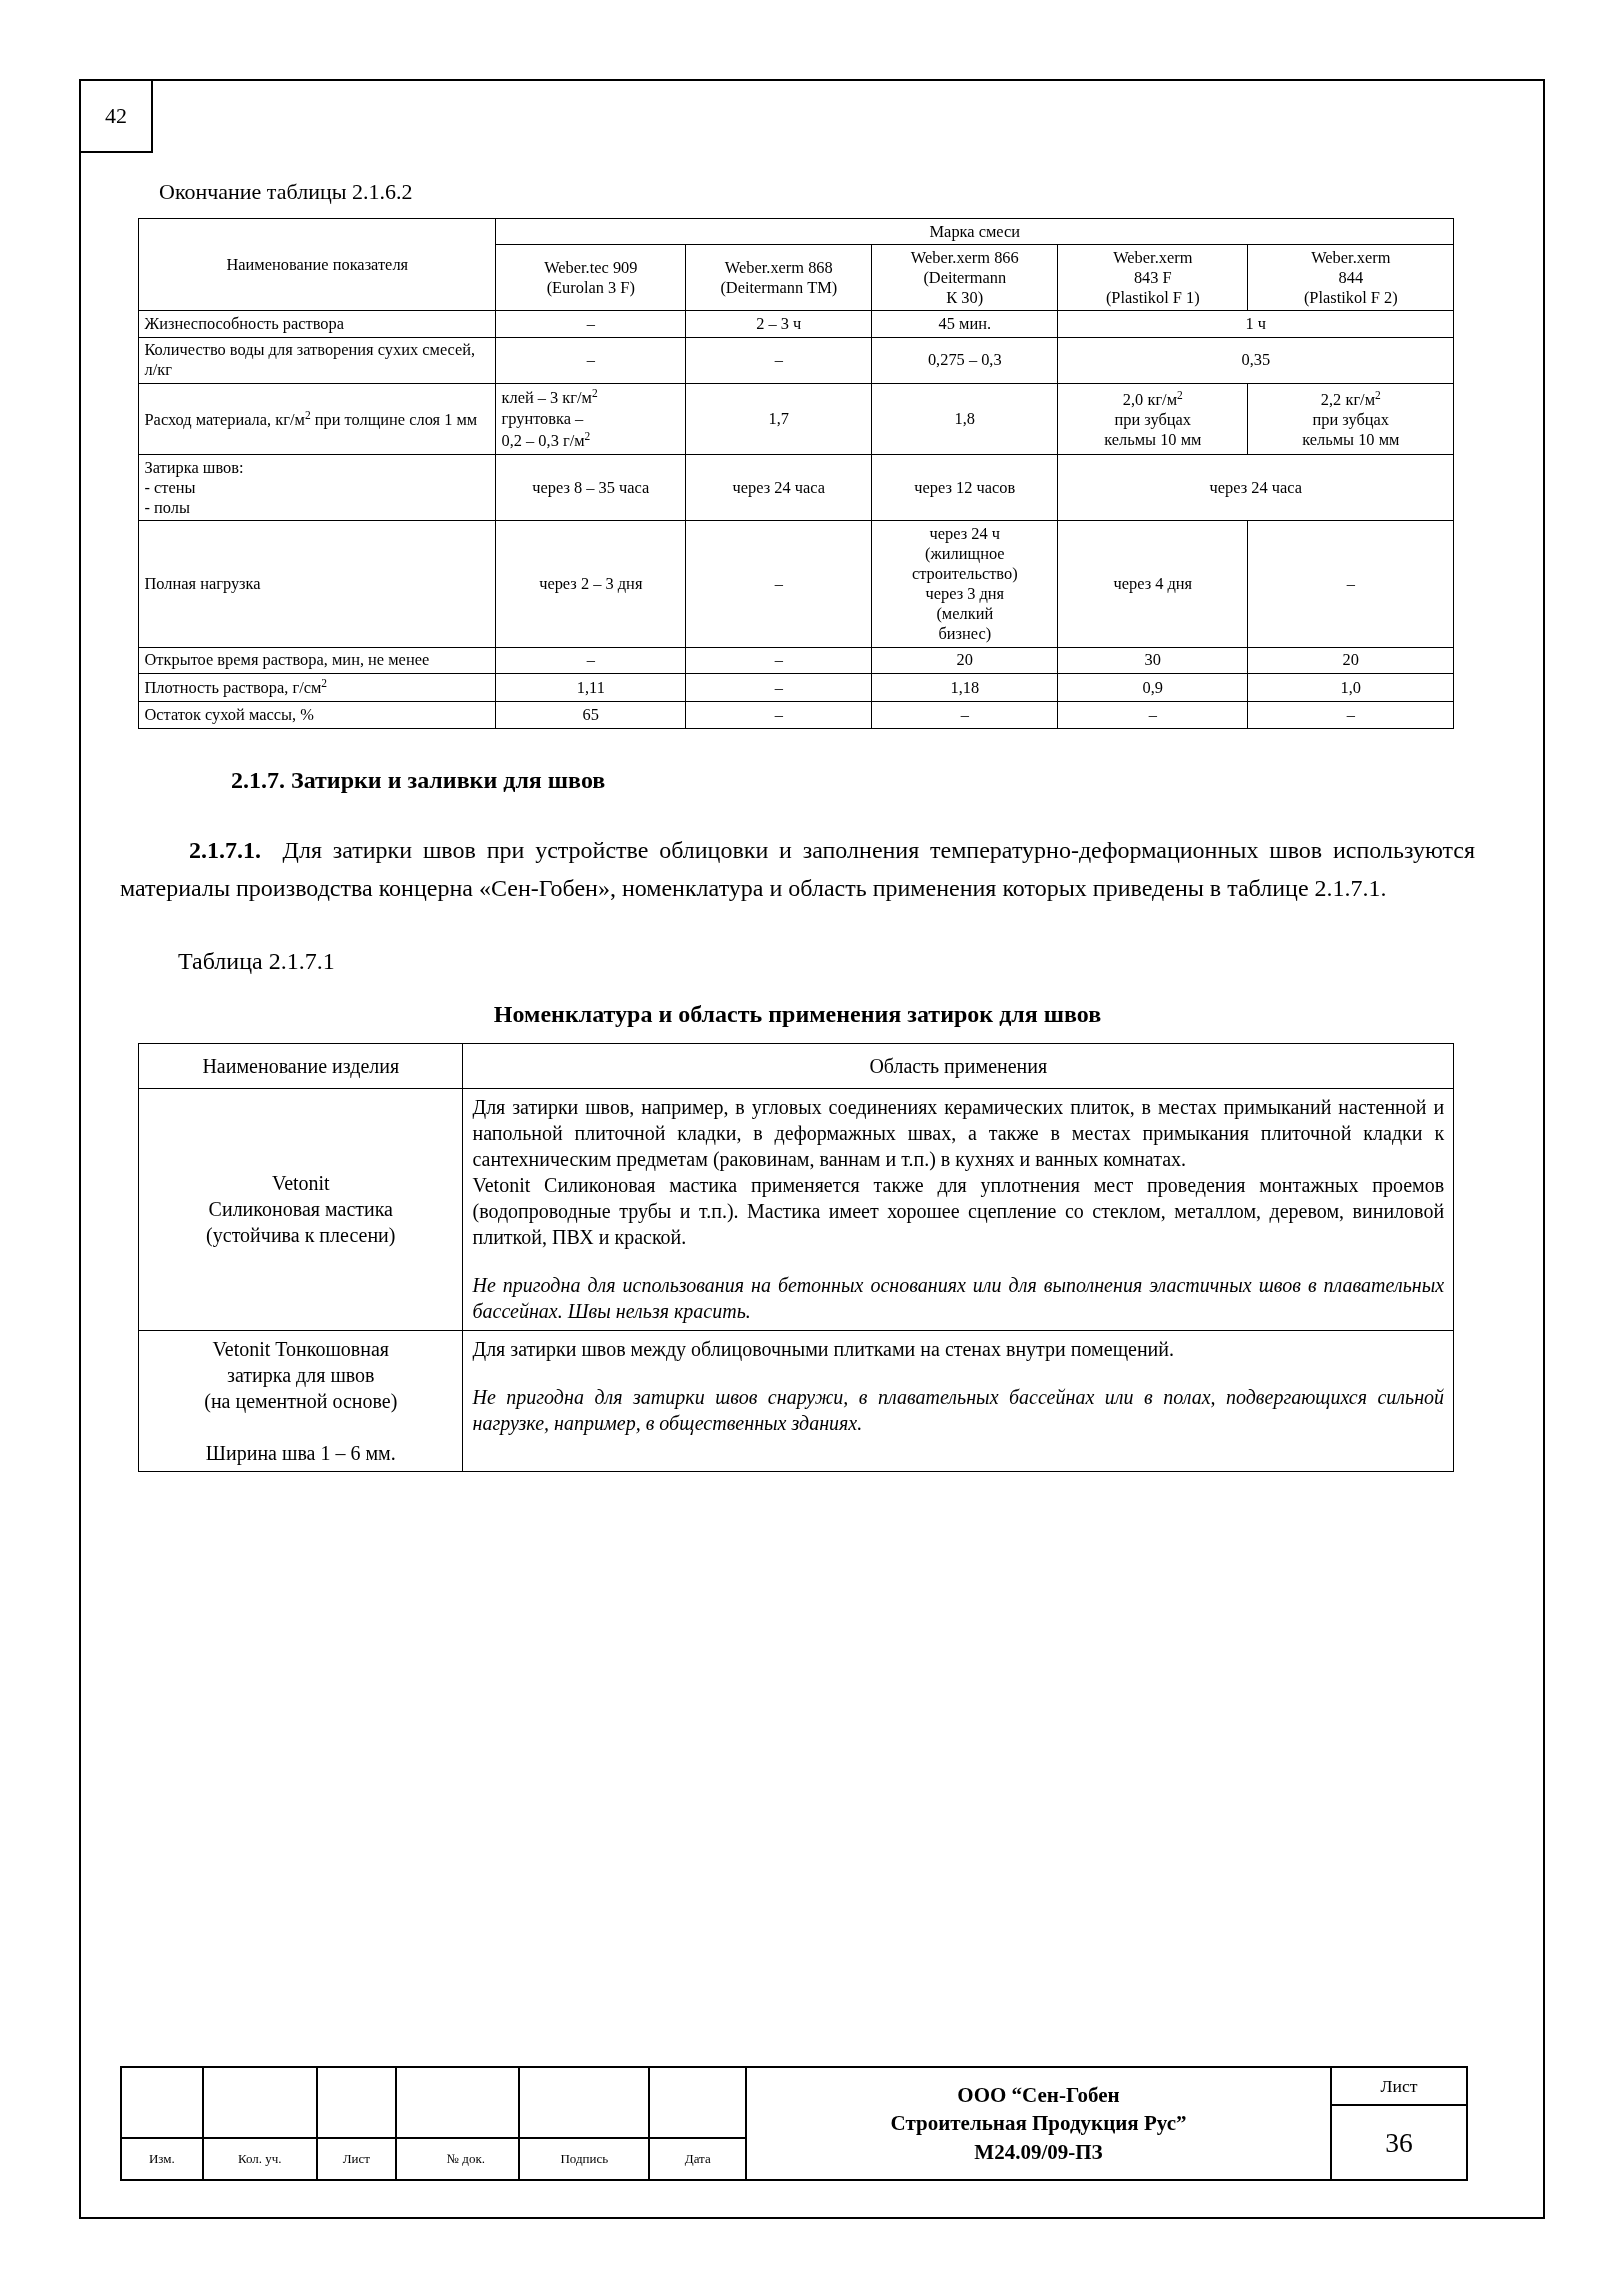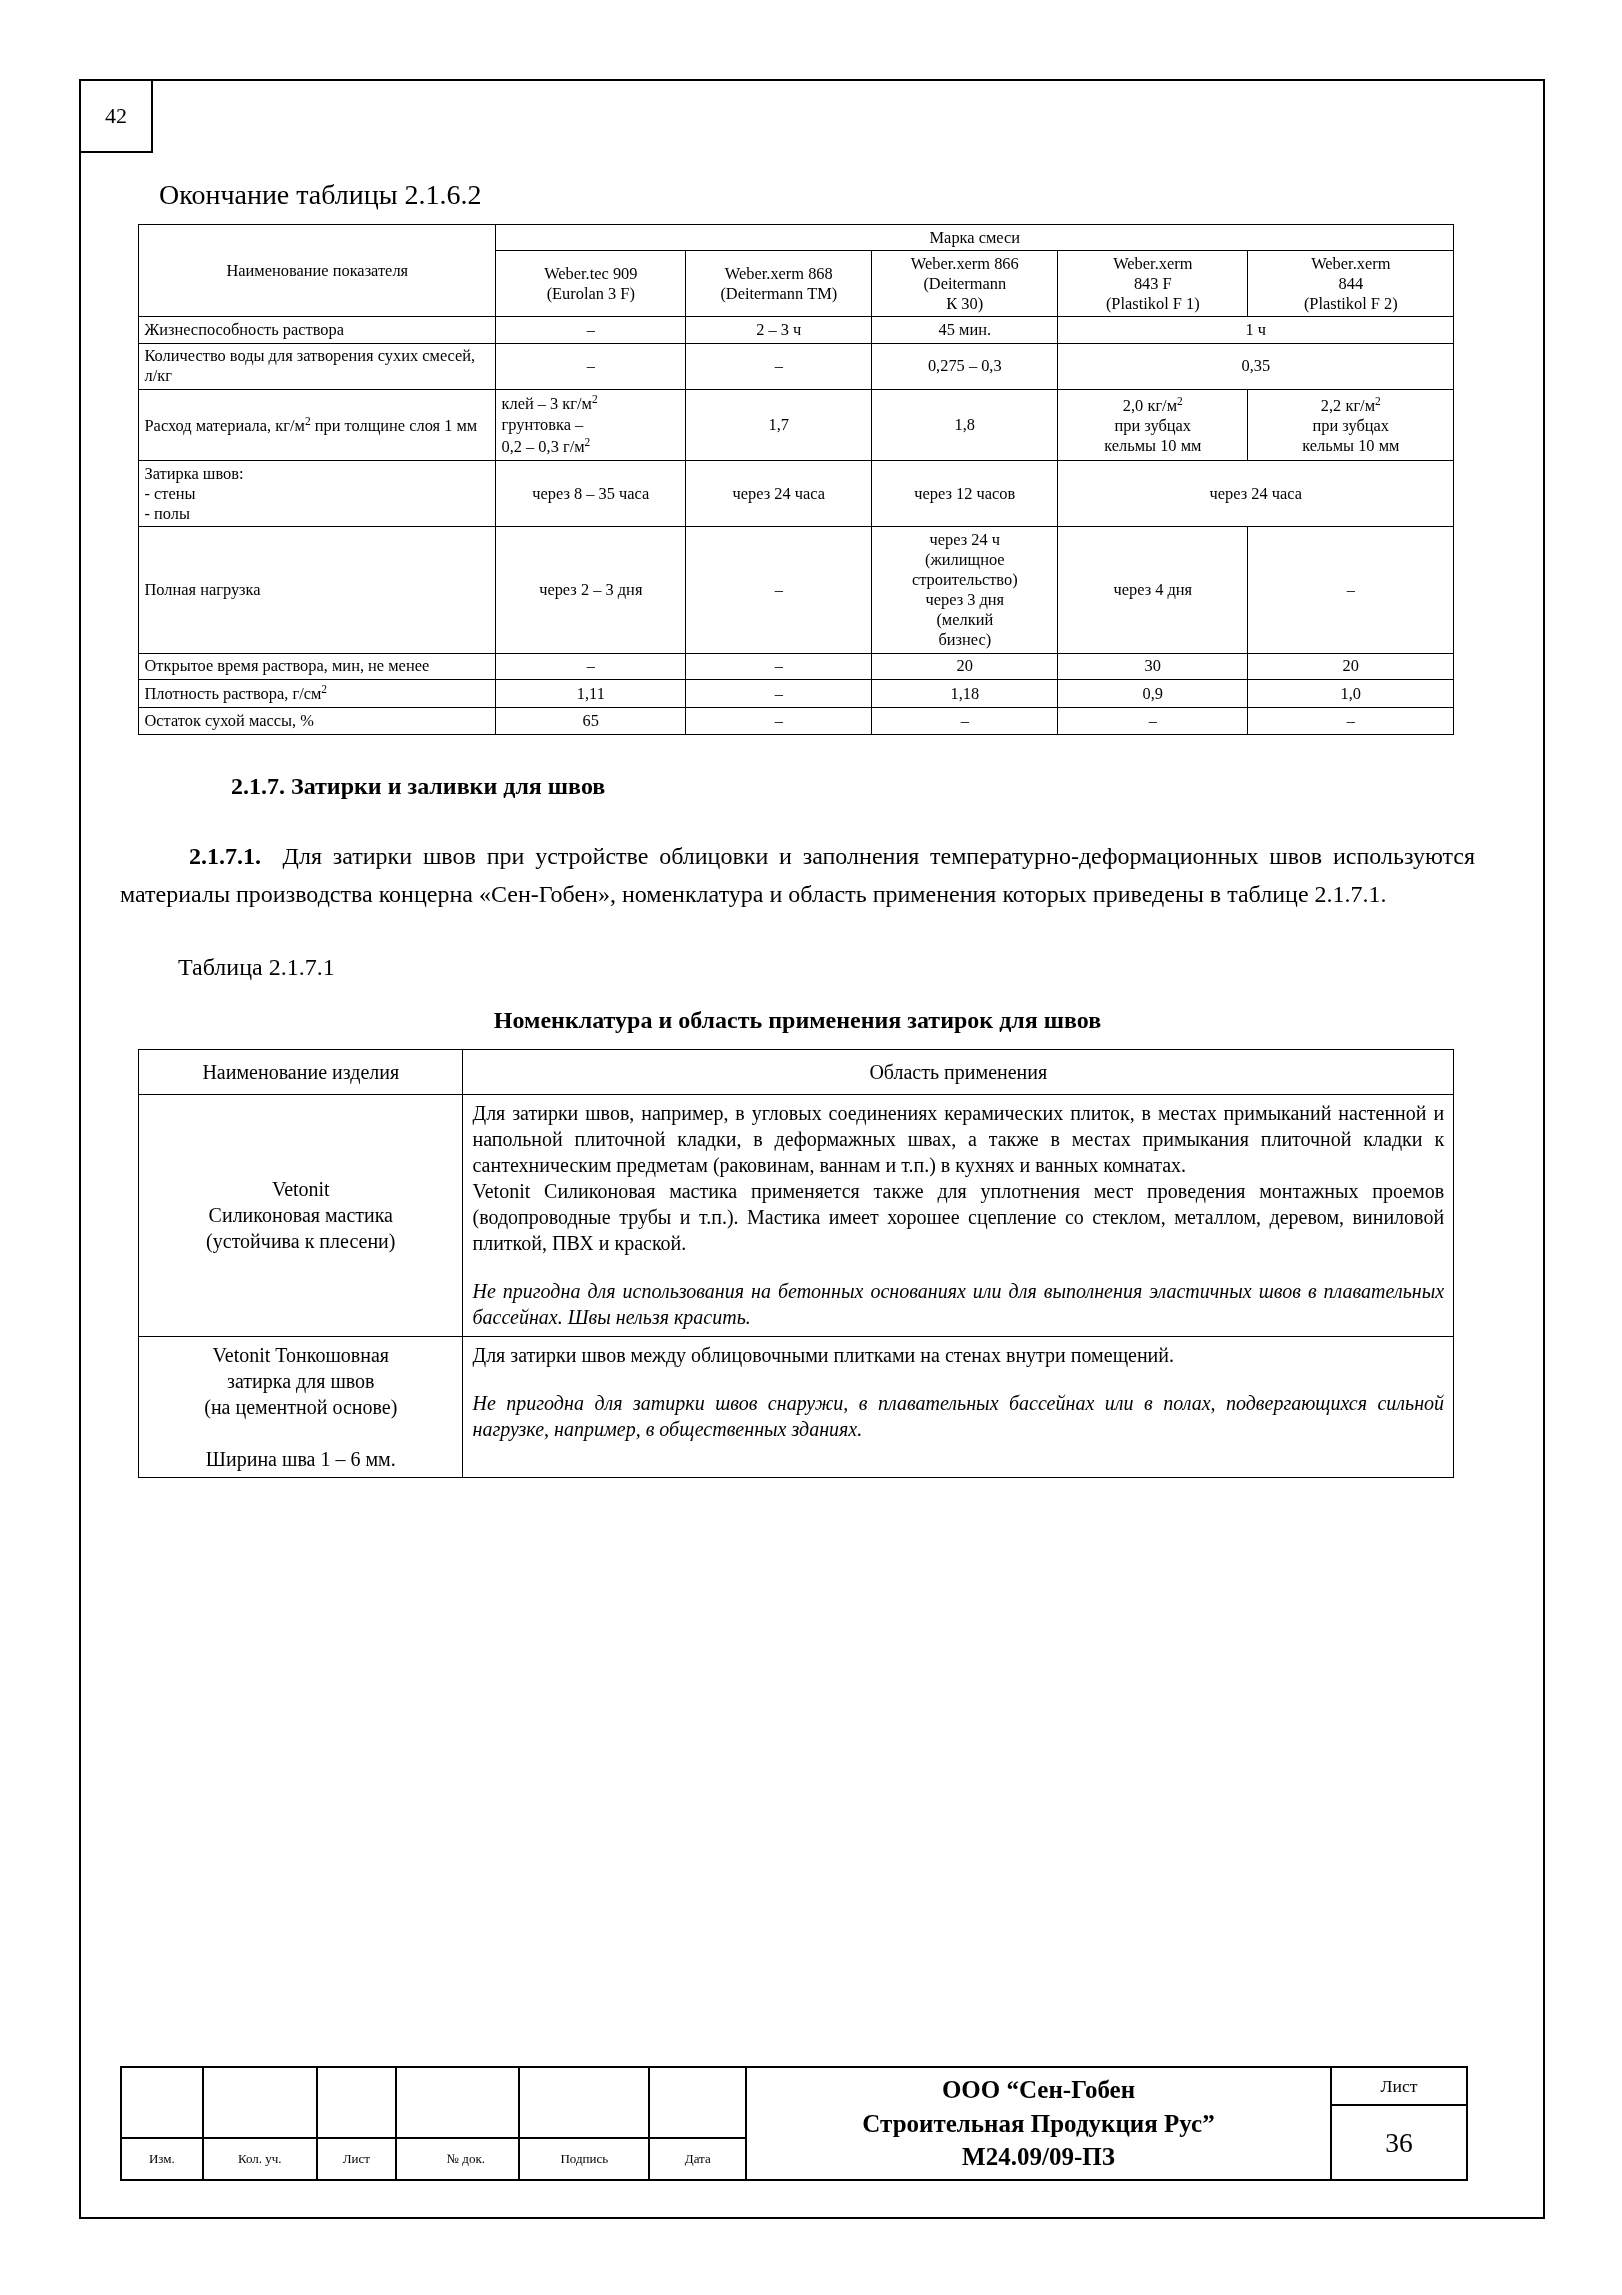--- a/index.html
+++ b/index.html
@@ -25,21 +25,21 @@
     box-sizing:border-box;
     display:flex; align-items:center; justify-content:center;
     font-size:22px;
   }
   .content {
     position:absolute;
     left:39px; top:98px;
     width:1355px;
   }
   .caption-line {
-    font-size:28px;
+    font-size:22px;
     margin-left:39px;
     margin-bottom:13px;
   }
   table.t {
     border-collapse:collapse;
     width:1315px;
     margin-left:18.3px;
     table-layout:fixed;
   }
   table.t td, table.t th {
@@ -132,21 +132,21 @@
   .w2 { width:115px; }
   .w3 { width:79px; }
   .w4 { width:124px;padding-left:17px; }
   .w5 { width:131px; }
   .w6 { width:95px; }
   .stamp .center {
     flex:1;
     display:flex; align-items:center; justify-content:center;
     text-align:center;
     font-weight:bold;
-    font-size:25px;
+    font-size:21px;
     line-height:1.35;
     border-right:2px solid #000;
     box-sizing:border-box;
   }
   .stamp .right {
     width:134px;
     display:flex; flex-direction:column;
   }
   .stamp .right .lbl {
     height:38px;

